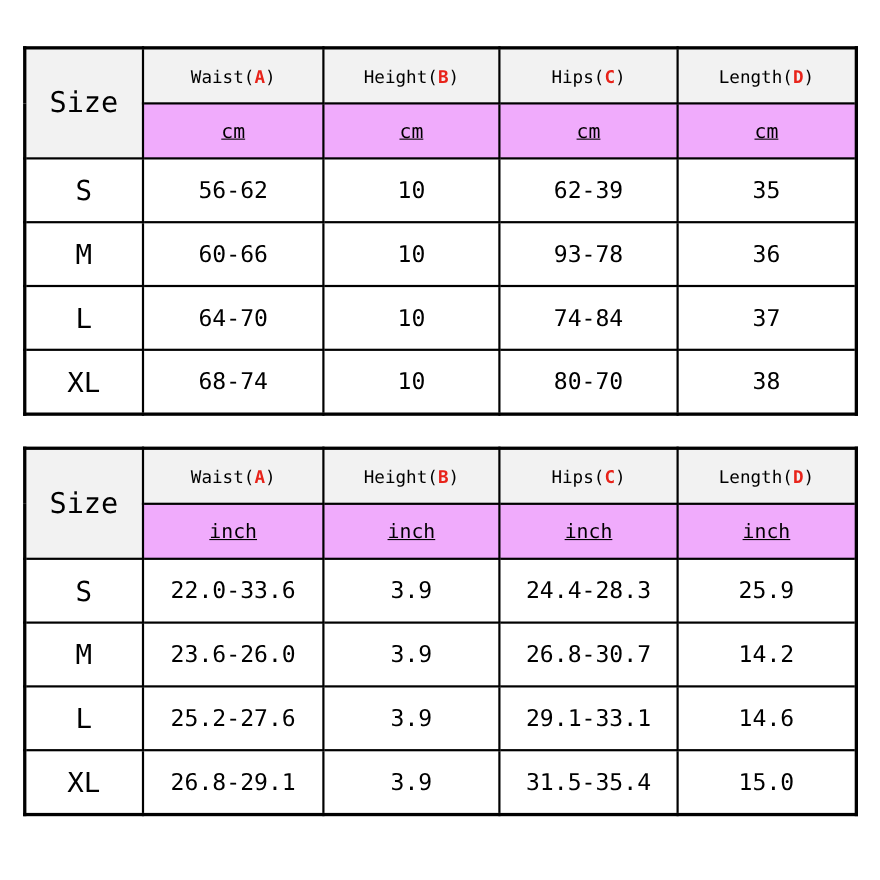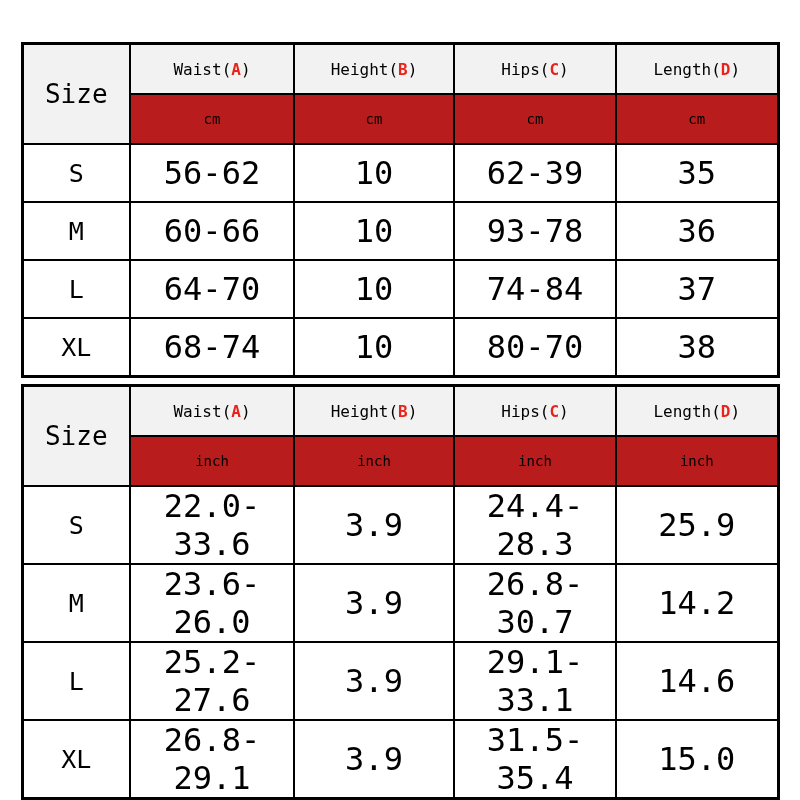--- a/index.html
+++ b/index.html
@@ -39,35 +39,36 @@
   table.size-table {
     border: 3px solid #000000;
   }
   .head-cell {
     background: #f2f2f2;
     font-size: 16px;
     letter-spacing: 0px;
     height: 48px;
   }
   .unit-cell {
-    background: #b91c1c;
-    font-size: 14px;
+    background: #f0abfc;
+    font-size: 18px;
     height: 48px;
+    text-decoration: underline;
   }
   .size-label-cell {
     background: #f2f2f2;
     font-size: 26px;
     height: 96px;
   }
   .row-label {
     font-size: 25px;
     height: 56px;
   }
   .data-cell {
-    font-size: 32px;
+    font-size: 21px;
     height: 56px;
     margin-left: 40px;
   }
   .letter {
     color: #e8231a;
     font-weight: bold;
   }
   .paren {
     color: #000000;
   }

